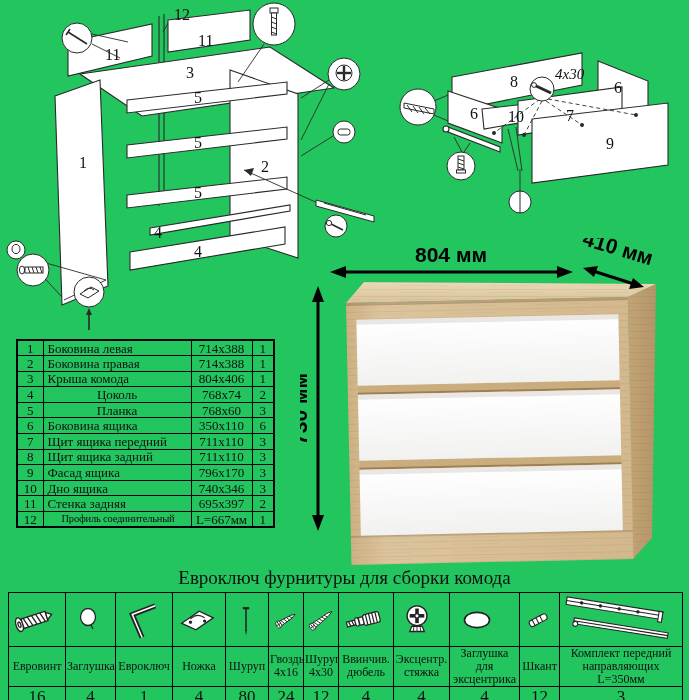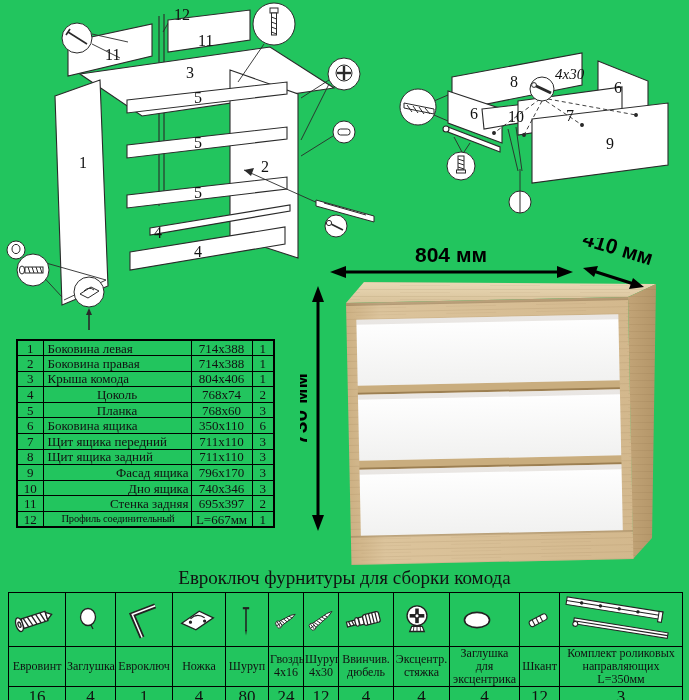--- a/index.html
+++ b/index.html
@@ -10,21 +10,21 @@
 
   
   table.parts { border-collapse:collapse; table-layout:fixed; width:257px;
                 font-family:"Liberation Serif", serif; }
   table.parts td { border:1px solid #000; height:15.6px; font-size:13px; line-height:1;
                    padding:0 2px; white-space:nowrap; overflow:hidden; }
   table.parts { border:2px solid #000; }
   table.parts td.c { text-align:center; padding:0; }
   table.parts td.nm { text-align:left; padding-left:4px; }
   table.parts td.nm.ctr { text-align:center; padding-left:2px; }
-  table.parts td.nm.ind { padding-left:17px;text-align:right; }
+  table.parts td.nm.ind { padding-left:4px; }
   table.parts td.nm.cond { font-size:10.5px; letter-spacing:-0.2px;text-align:center; }
 
   
   .hw-title { width:689px; text-align:center; font-size:19px; font-family:"Liberation Serif", serif; }
   table.hw { border-collapse:collapse; table-layout:fixed; width:674px; border:1.5px solid #000;
              font-family:"Liberation Serif", serif; }
   table.hw td { border:1px solid #000; text-align:center; vertical-align:middle; overflow:hidden; }
   table.hw tr.icons td { height:54px; }
   table.hw tr.names td { height:31px; font-size:12px; line-height:1.08; padding:0 1px; }
   table.hw tr.qtys td { height:21px; font-size:17px; }
@@ -556,21 +556,21 @@
         <td>Заглушка</td>
         <td>Евроключ</td>
         <td>Ножка</td>
         <td>Шуруп</td>
         <td>Гвоздь 4x16</td>
         <td>Шуруп 4x30</td>
         <td>Ввинчив. дюбель</td>
         <td>Эксцентр. стяжка</td>
         <td>Заглушка для эксцентрика</td>
         <td>Шкант</td>
-        <td>Комплект роликовых направляющих L=350мм</td>
+        <td>Комплект передний направляющих L=350мм</td>
       </tr>
       <tr class="qtys">
         <td>16</td>
         <td>4</td>
         <td>1</td>
         <td>4</td>
         <td>80</td>
         <td>24</td>
         <td>12</td>
         <td>4</td>

